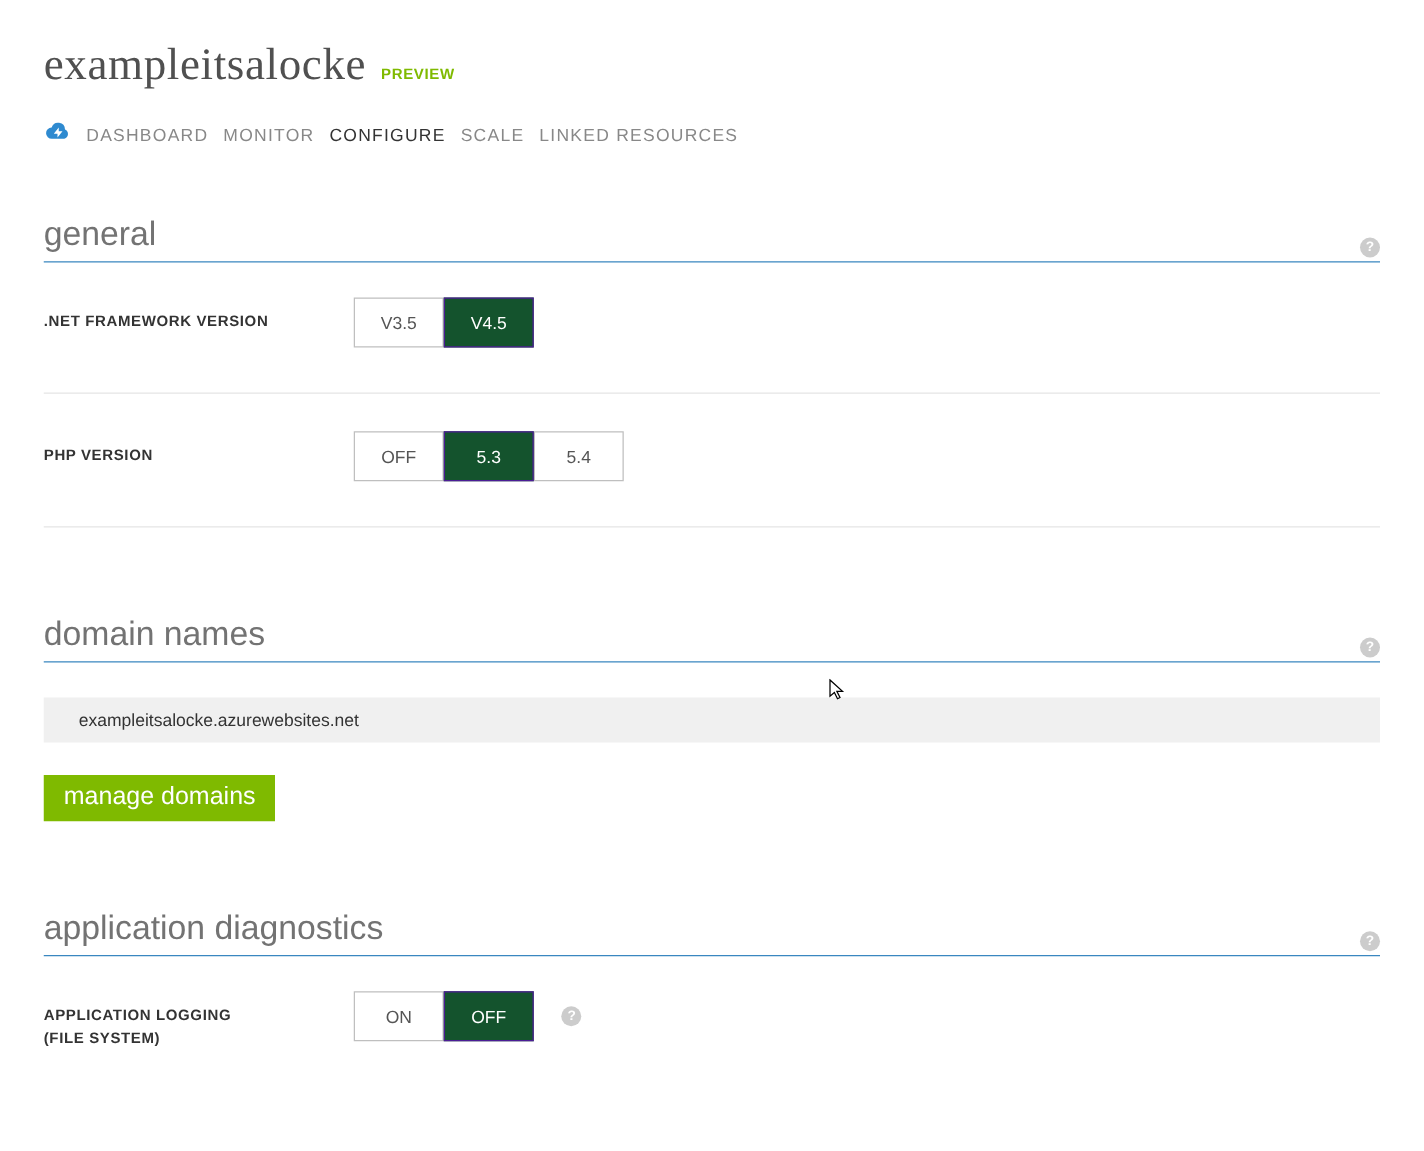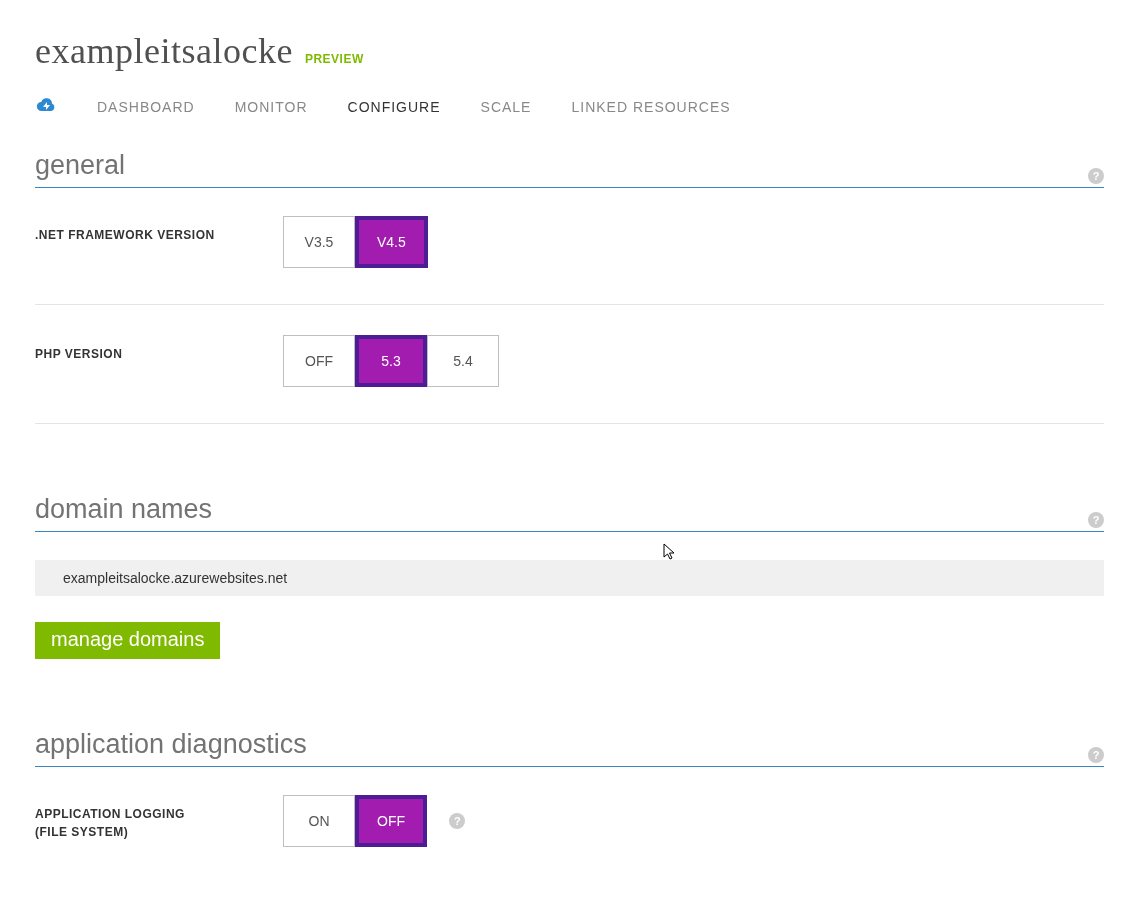--- a/index.html
+++ b/index.html
@@ -17,21 +17,21 @@
     color: #505050;
     letter-spacing: 0.5px;
     font-family: Liberation Serif, serif;
   }
   .preview-badge {
     font-size: 12px;
     font-weight: 600;
     color: #7fba00;
     letter-spacing: 0.5px;
   }
-  .tabs-row { display: flex; align-items: center; gap: 40px; margin-bottom: 33px; }
+  .tabs-row { display: flex; align-items: center; gap: 12px; margin-bottom: 54px; }
   .cloud-icon { color: #2e8ad0; }
   .tab {
     font-size: 14px;
     letter-spacing: 1px;
     color: #888;
     cursor: pointer;
     font-weight: 400;
   }
   .tab.active { color: #333; font-weight: 400; }
   .section-heading {
@@ -94,36 +94,36 @@
     letter-spacing: 0.5px;
     color: #333;
     padding-top: 10px;
     line-height: 1.5;
   }
   .toggle-group {
     display: inline-flex;
   }
   .toggle-btn {
     min-width: 72px;
-    height: 52px;
+    height: 40px;
     border: 1px solid #bfbfbf;
     background: #fff;
     color: #555;
     font-size: 14px;
     cursor: pointer;
     display: inline-flex;
     align-items: center;
     justify-content: center;
     padding: 0 18px;
   }
   .toggle-btn + .toggle-btn { border-left: none; }
   .toggle-btn.selected {
-    background: #a21caf;
-    color: #fff;
-    border: 4px solid #4c1d95;
+    background: #14532d;
+    color: #fff;
+    border: 1px solid #4c1d95;
     position: relative;
     z-index: 1;
   }
   .toggle-btn.selected + .toggle-btn { border-left: 1px solid #bfbfbf; }
   .domain-entry {
     background: #f0f0f0;
     padding: 10px 28px;
     font-size: 14px;
     color: #333;
     margin-bottom: 26px;

